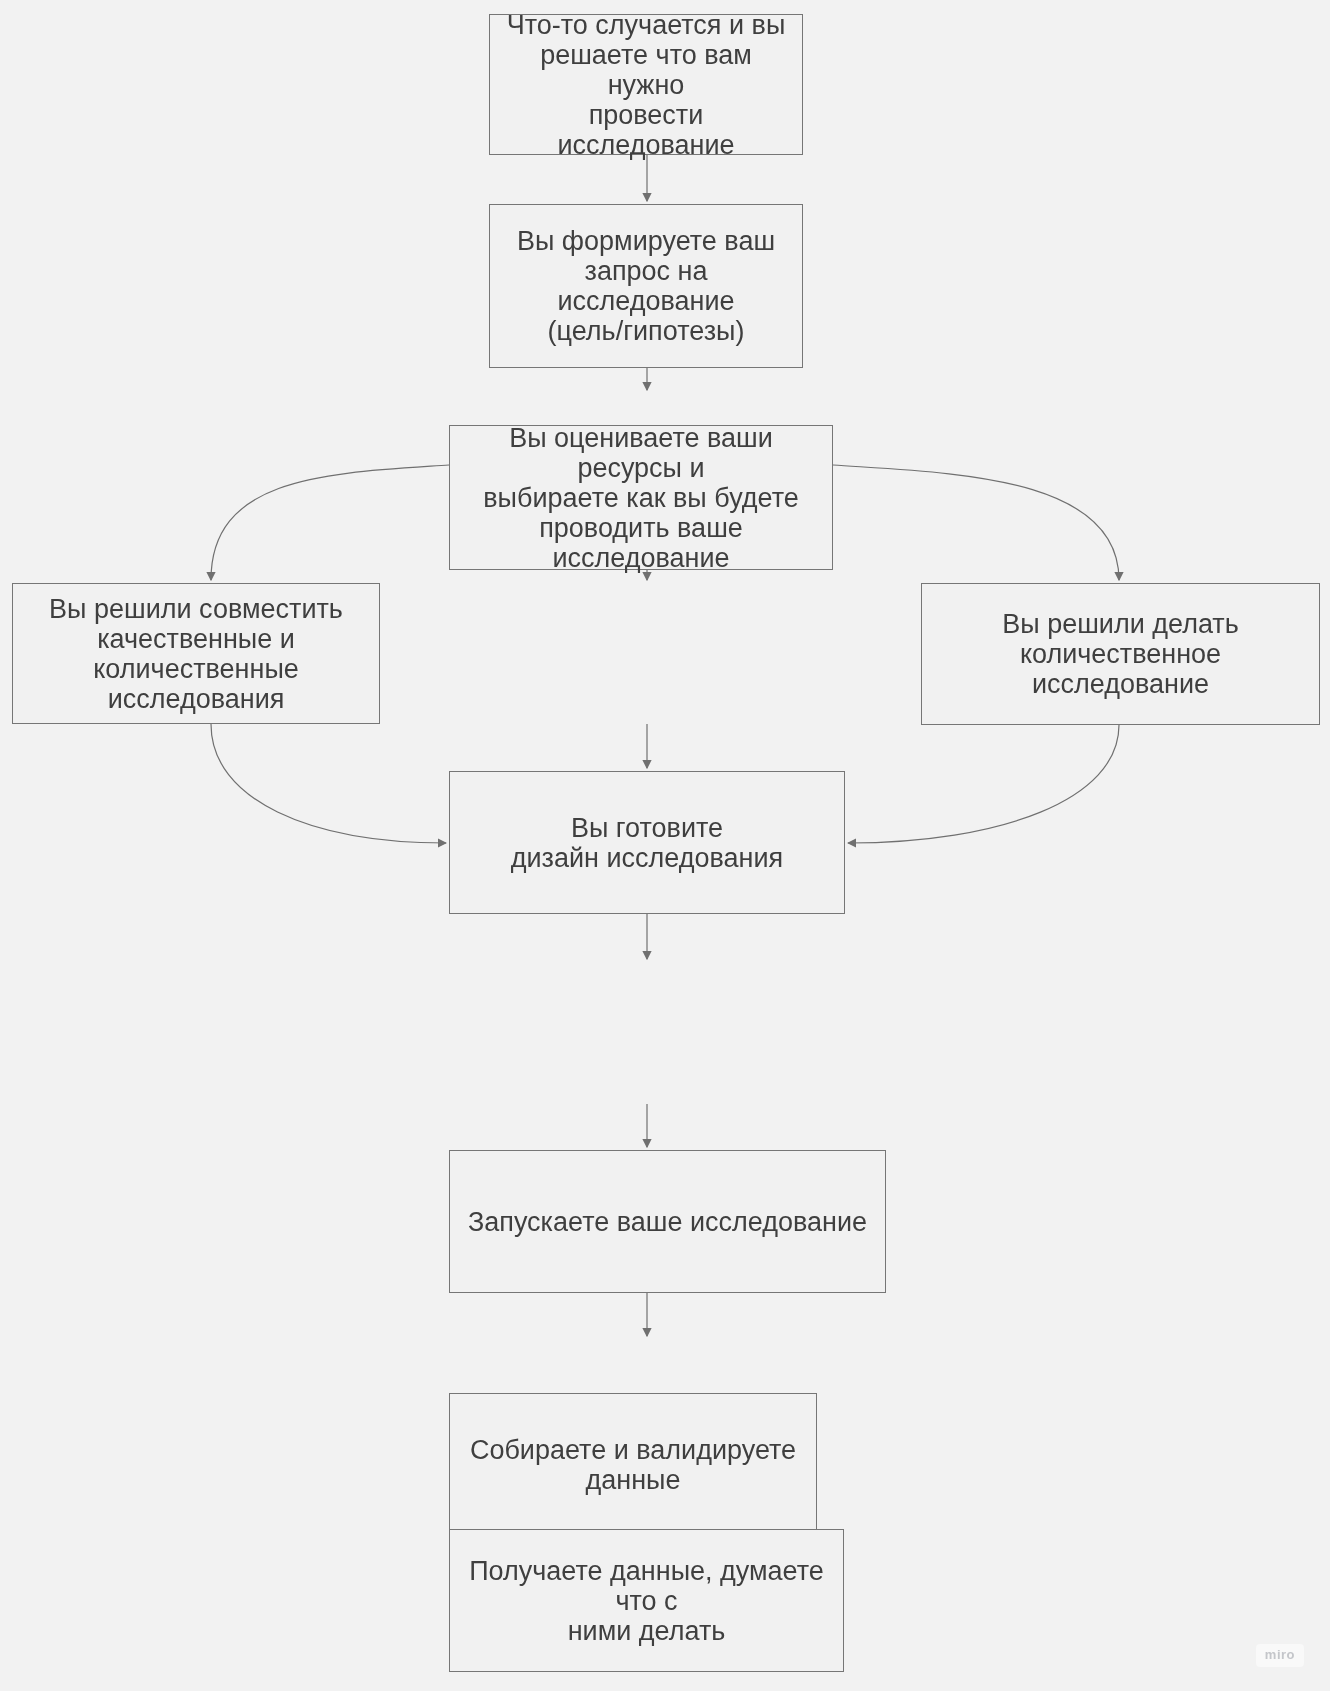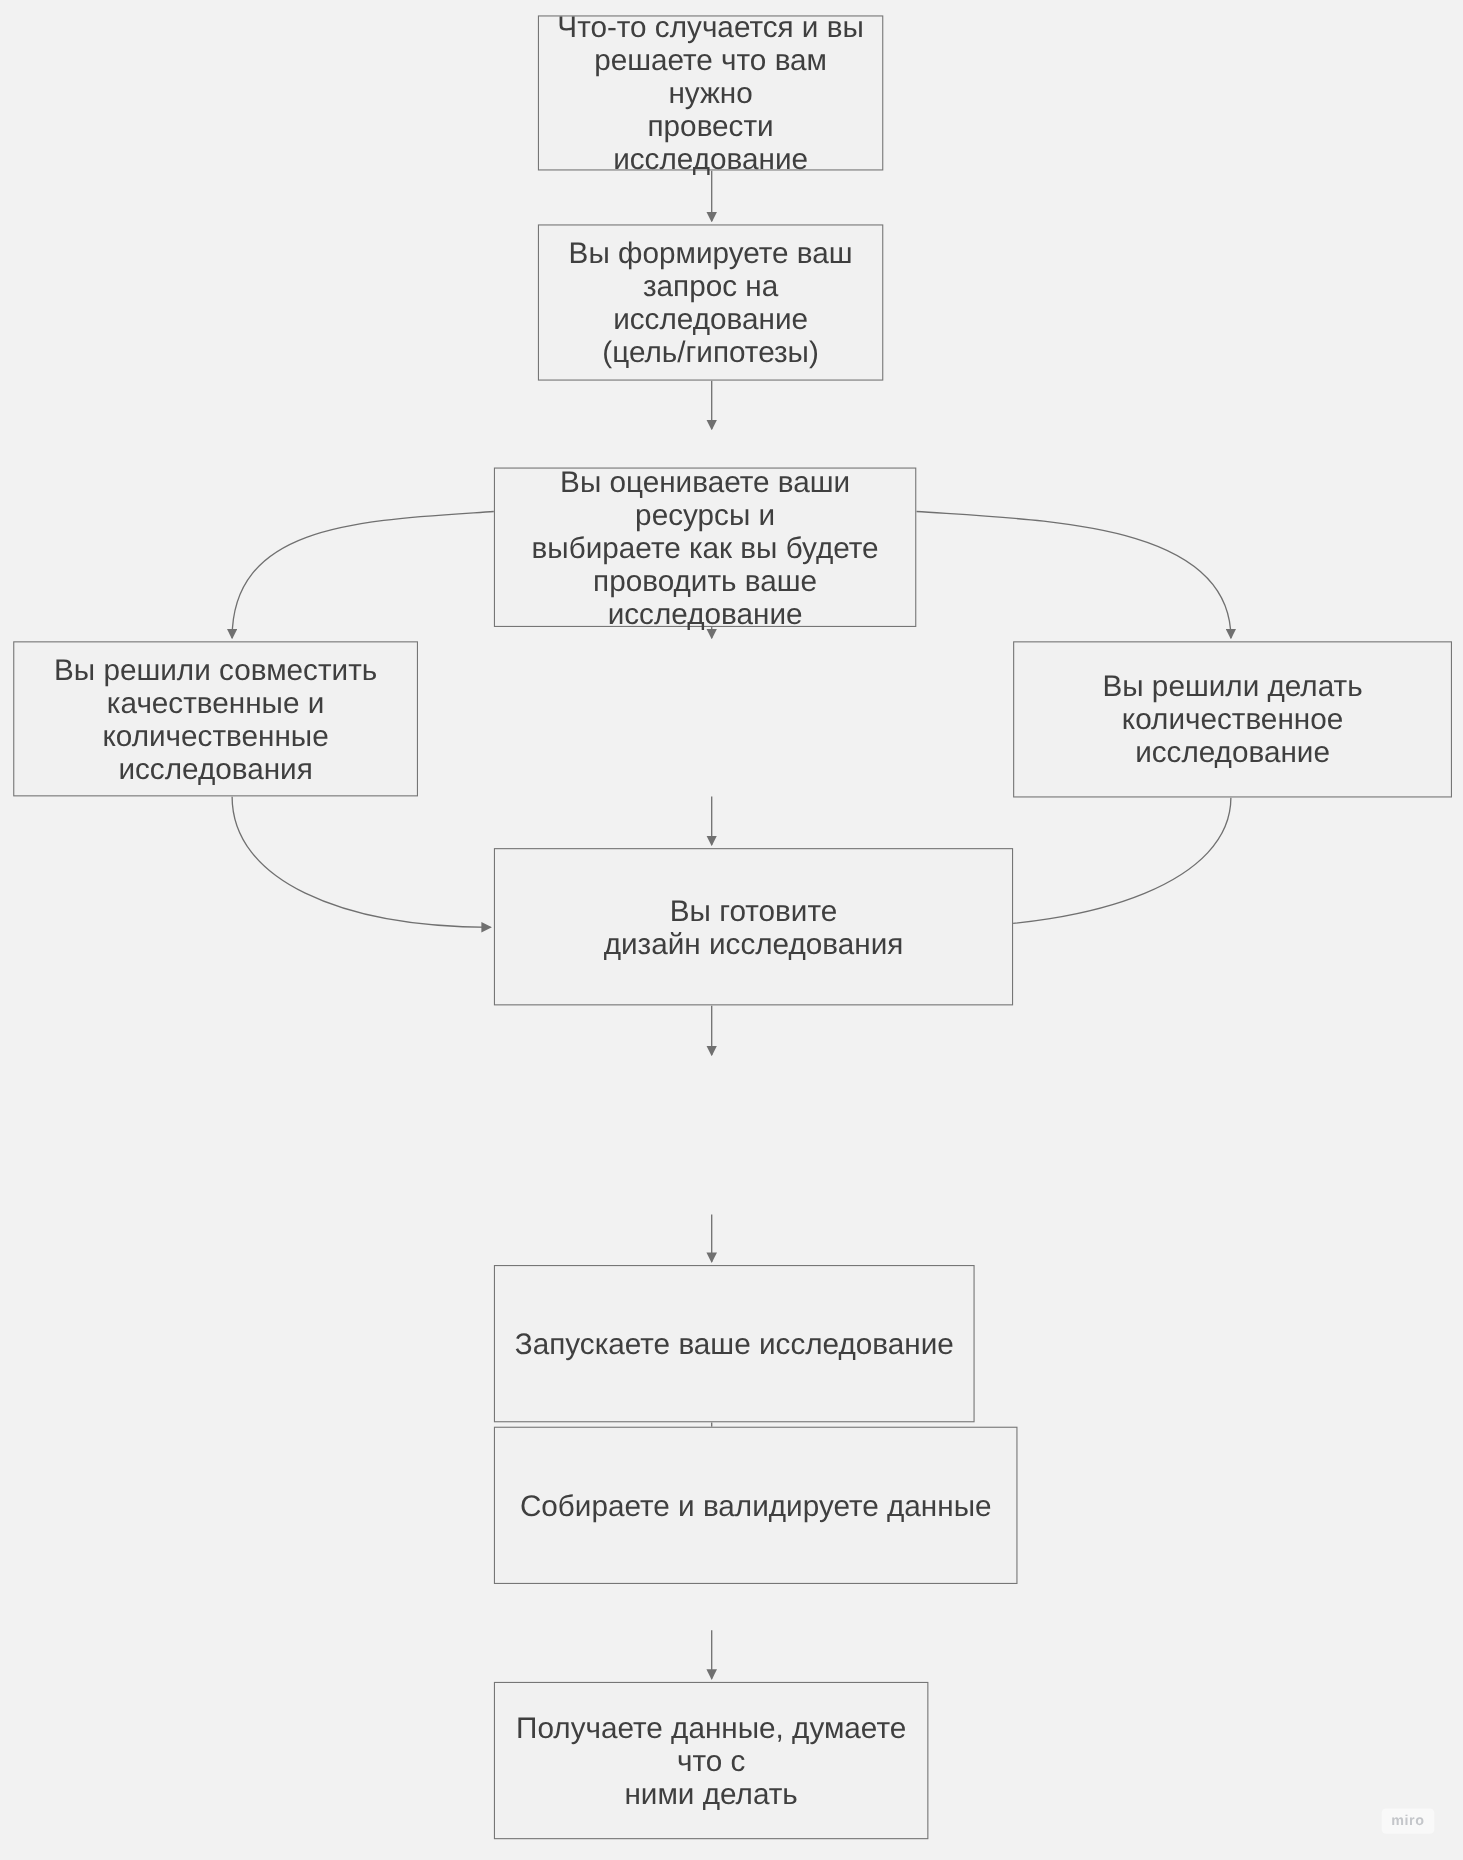--- a/index.html
+++ b/index.html
@@ -95,21 +95,21 @@
     <path class="link" d="M211,724 C211,800 310,843 446,843" marker-end="url(#arrow)"></path>
     <path class="link" d="M1119,725 C1119,800 1000,843 848,843" marker-end="url(#arrow)"></path>
   </svg>
 
   <div class="node" style="left:489px; top:14px; width:314px; height:141px;">
     <span class="node-label">Что-то случается и вы
 решаете что вам нужно
 провести исследование</span>
   </div>
 
-  <div class="node" style="left:489px; top:204px; width:314px; height:142px;">
+  <div class="node" style="left:489px; top:204px; width:314px; height:164px;">
     <span class="node-label">Вы формируете ваш
 запрос на исследование
 (цель/гипотезы)</span>
   </div>
 
   <div class="node" style="left:449px; top:393px; width:384px; height:145px;margin-top:32px;">
     <span class="node-label">Вы оцениваете ваши ресурсы и
 выбираете как вы будете
 проводить ваше исследование</span>
   </div>
@@ -119,31 +119,31 @@
 качественные и количественные
 исследования</span>
   </div>
 
 
   <div class="node" style="left:921px; top:583px; width:399px; height:142px;">
     <span class="node-label">Вы решили делать
 количественное исследование</span>
   </div>
 
-  <div class="node" style="left:449px; top:771px; width:472px; height:143px;">
+  <div class="node" style="left:449px; top:771px; width:396px; height:143px;">
     <span class="node-label">Вы готовите
 дизайн исследования</span>
   </div>
 
 
   <div class="node" style="left:449px; top:1150px; width:437px; height:143px;">
     <span class="node-label">Запускаете ваше исследование</span>
   </div>
 
-  <div class="node" style="left:449px; top:1297px; width:476px; height:143px;">
+  <div class="node" style="left:449px; top:1393px; width:368px; height:143px;">
     <span class="node-label">Собираете и валидируете данные</span>
   </div>
 
   <div class="node" style="left:449px; top:1529px; width:395px; height:143px;">
     <span class="node-label">Получаете данные, думаете что с
 ними делать</span>
   </div>
 
   <span class="watermark">miro</span>
 

